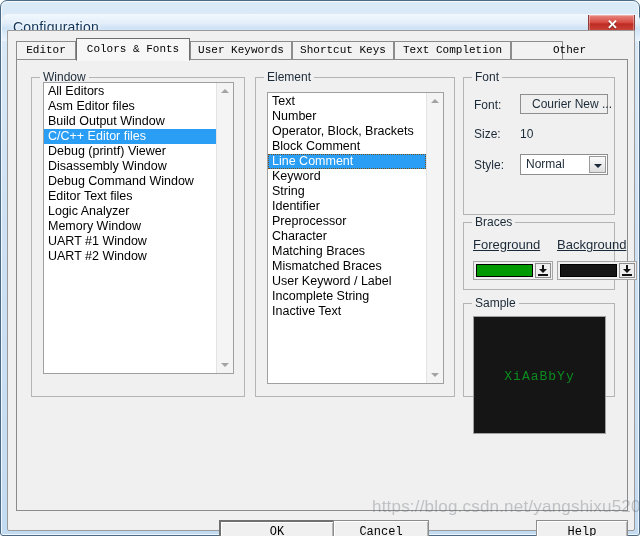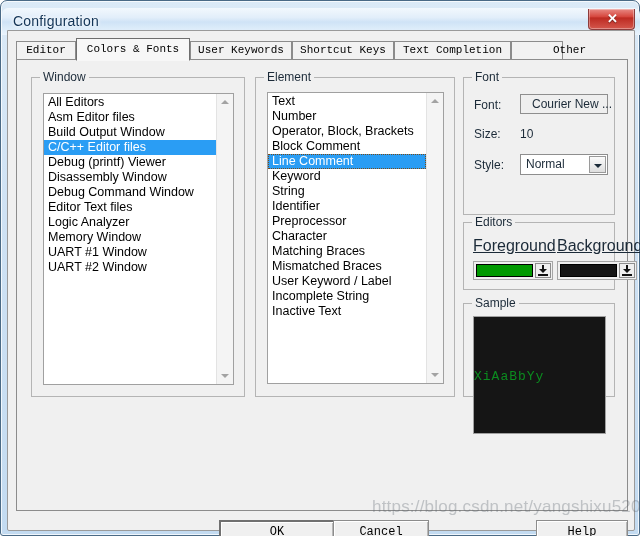--- a/index.html
+++ b/index.html
@@ -24,21 +24,21 @@
     left: 0; top: 0;
     width: 640px; height: 536px;
     box-sizing: border-box;
     background: linear-gradient(to bottom, #dbeaf7 0%, #cfe2f4 40%, #c3dbf1 100%);
     border: 1px solid #4a6a86;
     border-radius: 7px 7px 3px 3px;
     box-shadow: inset 0 0 0 1px rgba(255,255,255,0.75);
   }
   .titlebar {
     position: absolute;
-    left: 1px; top: 7px;
+    left: 1px; top: 13px;
     width: 638px; height: 27px;
     box-sizing: border-box;
     border-radius: 6px 6px 0 0;
     background: linear-gradient(to bottom,
         #f2f8fd 0%, #e2eefa 35%, #cfe3f6 52%, #d9eaf9 70%, #eaf4fd 100%);
   }
   .title-text {
     position: absolute;
     left: 11px; top: 5px;
     font-size: 14px;
@@ -249,21 +249,21 @@
     left: 4px; top: 7px;
     width: 0; height: 0;
     border-left: 4px solid transparent;
     border-right: 4px solid transparent;
     border-top: 4px solid #1b2a38;
   }
 
   
   .clabel {
     position: absolute;
-    font-size: 16px;
+    font-size: 13px;
     color: #1b2a38;
     white-space: nowrap;
   }
   .clabel u { text-decoration: underline; }
   .colorbox {
     position: absolute;
     box-sizing: border-box;
     background: #f0f0f0;
     border: 1px solid #a6a6a6;
     cursor: pointer;
@@ -309,20 +309,21 @@
   
   .sample-box {
     position: absolute;
     box-sizing: border-box;
     background: #151515;
     border: 1px solid #a0a0a0;
   }
   .sample-text {
     position: absolute;
     left: 0; right: 0;
+    text-align: center;
     font-family: "Liberation Mono", monospace;
     font-size: 13px;
     letter-spacing: 1px;
     color: #0b8b1f;
     white-space: nowrap;
   }
 
   
   .dlg-btn {
     position: absolute;
@@ -377,21 +378,21 @@
         <div class="tab" style="left:276px; width:102px;">Shortcut Keys</div>
         <div class="tab" style="left:378px; width:117px;">Text Completion</div>
         <div class="tab" style="left:495px; width:52px;padding-left:41px;">Other</div>
       </div>
 
       <div class="tabpanel">
 
         <div class="group" style="left:14px; top:17px; width:214px; height:320px;">
           <div class="group-label">Window</div>
 
-          <div class="listbox" style="left:11px; top:15px; width:191px; height:292px;">
+          <div class="listbox" style="left:11px; top:4px; width:191px; height:292px;">
             <div class="list-items">
               <div class="li">All Editors</div>
               <div class="li">Asm Editor files</div>
               <div class="li">Build Output Window</div>
               <div class="li sel">C/C++ Editor files</div>
               <div class="li">Debug (printf) Viewer</div>
               <div class="li">Disassembly Window</div>
               <div class="li">Debug Command Window</div>
               <div class="li">Editor Text files</div>
               <div class="li">Logic Analyzer</div>
@@ -454,21 +455,21 @@
           <div class="flabel" style="left:10px; top:80px;">Style:</div>
           <div class="combo" style="left:56px; top:76px; width:88px; height:21px;">
             <div class="combo-text">Normal</div>
             <div class="combo-btn">
               <div class="combo-caret"></div>
             </div>
           </div>
         </div>
 
         <div class="group" style="left:446px; top:162px; width:152px; height:68px;">
-          <div class="group-label">Editors</div>
+          <div class="group-label">Braces</div>
 
           <div class="clabel" style="left:9px; top:14px;"><u>Foreground</u></div>
           <div class="clabel" style="left:93px; top:14px;"><u>Background</u></div>
 
           <div class="colorbox" style="left:9px; top:38px; width:80px; height:19px;">
             <div class="swatch" id="fg-swatch" style="background: rgb(0, 153, 0);"></div>
             <div class="cdrop">
               <div class="cdrop-glyph">
                 <i class="cdrop-stem"></i>
                   <i class="cdrop-head"></i>

